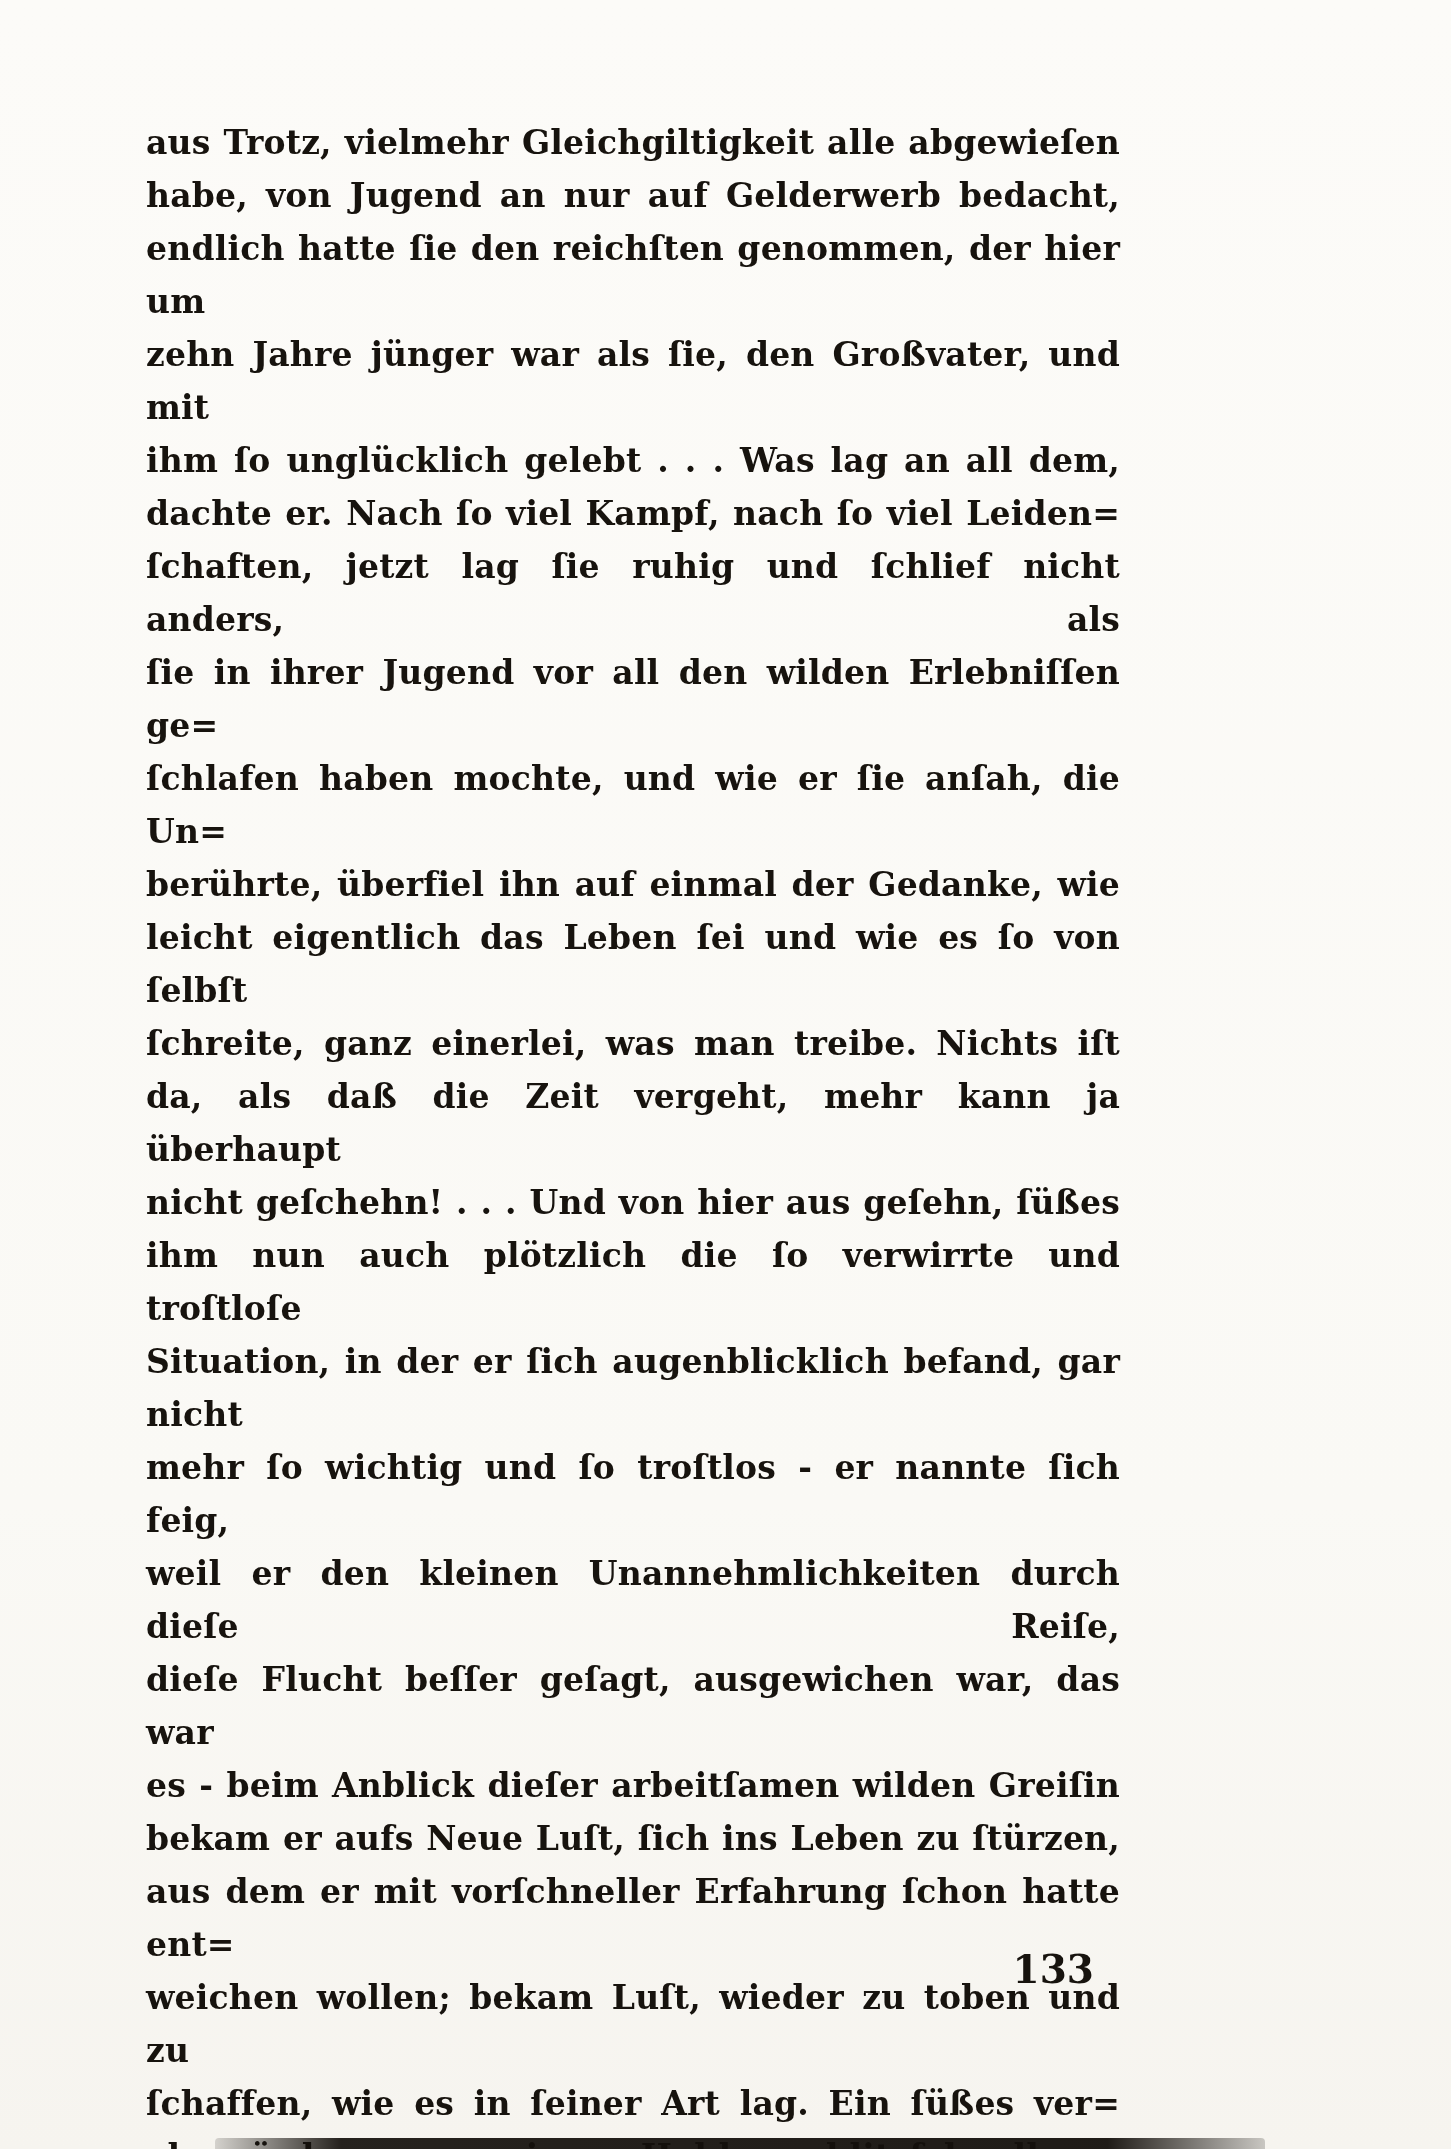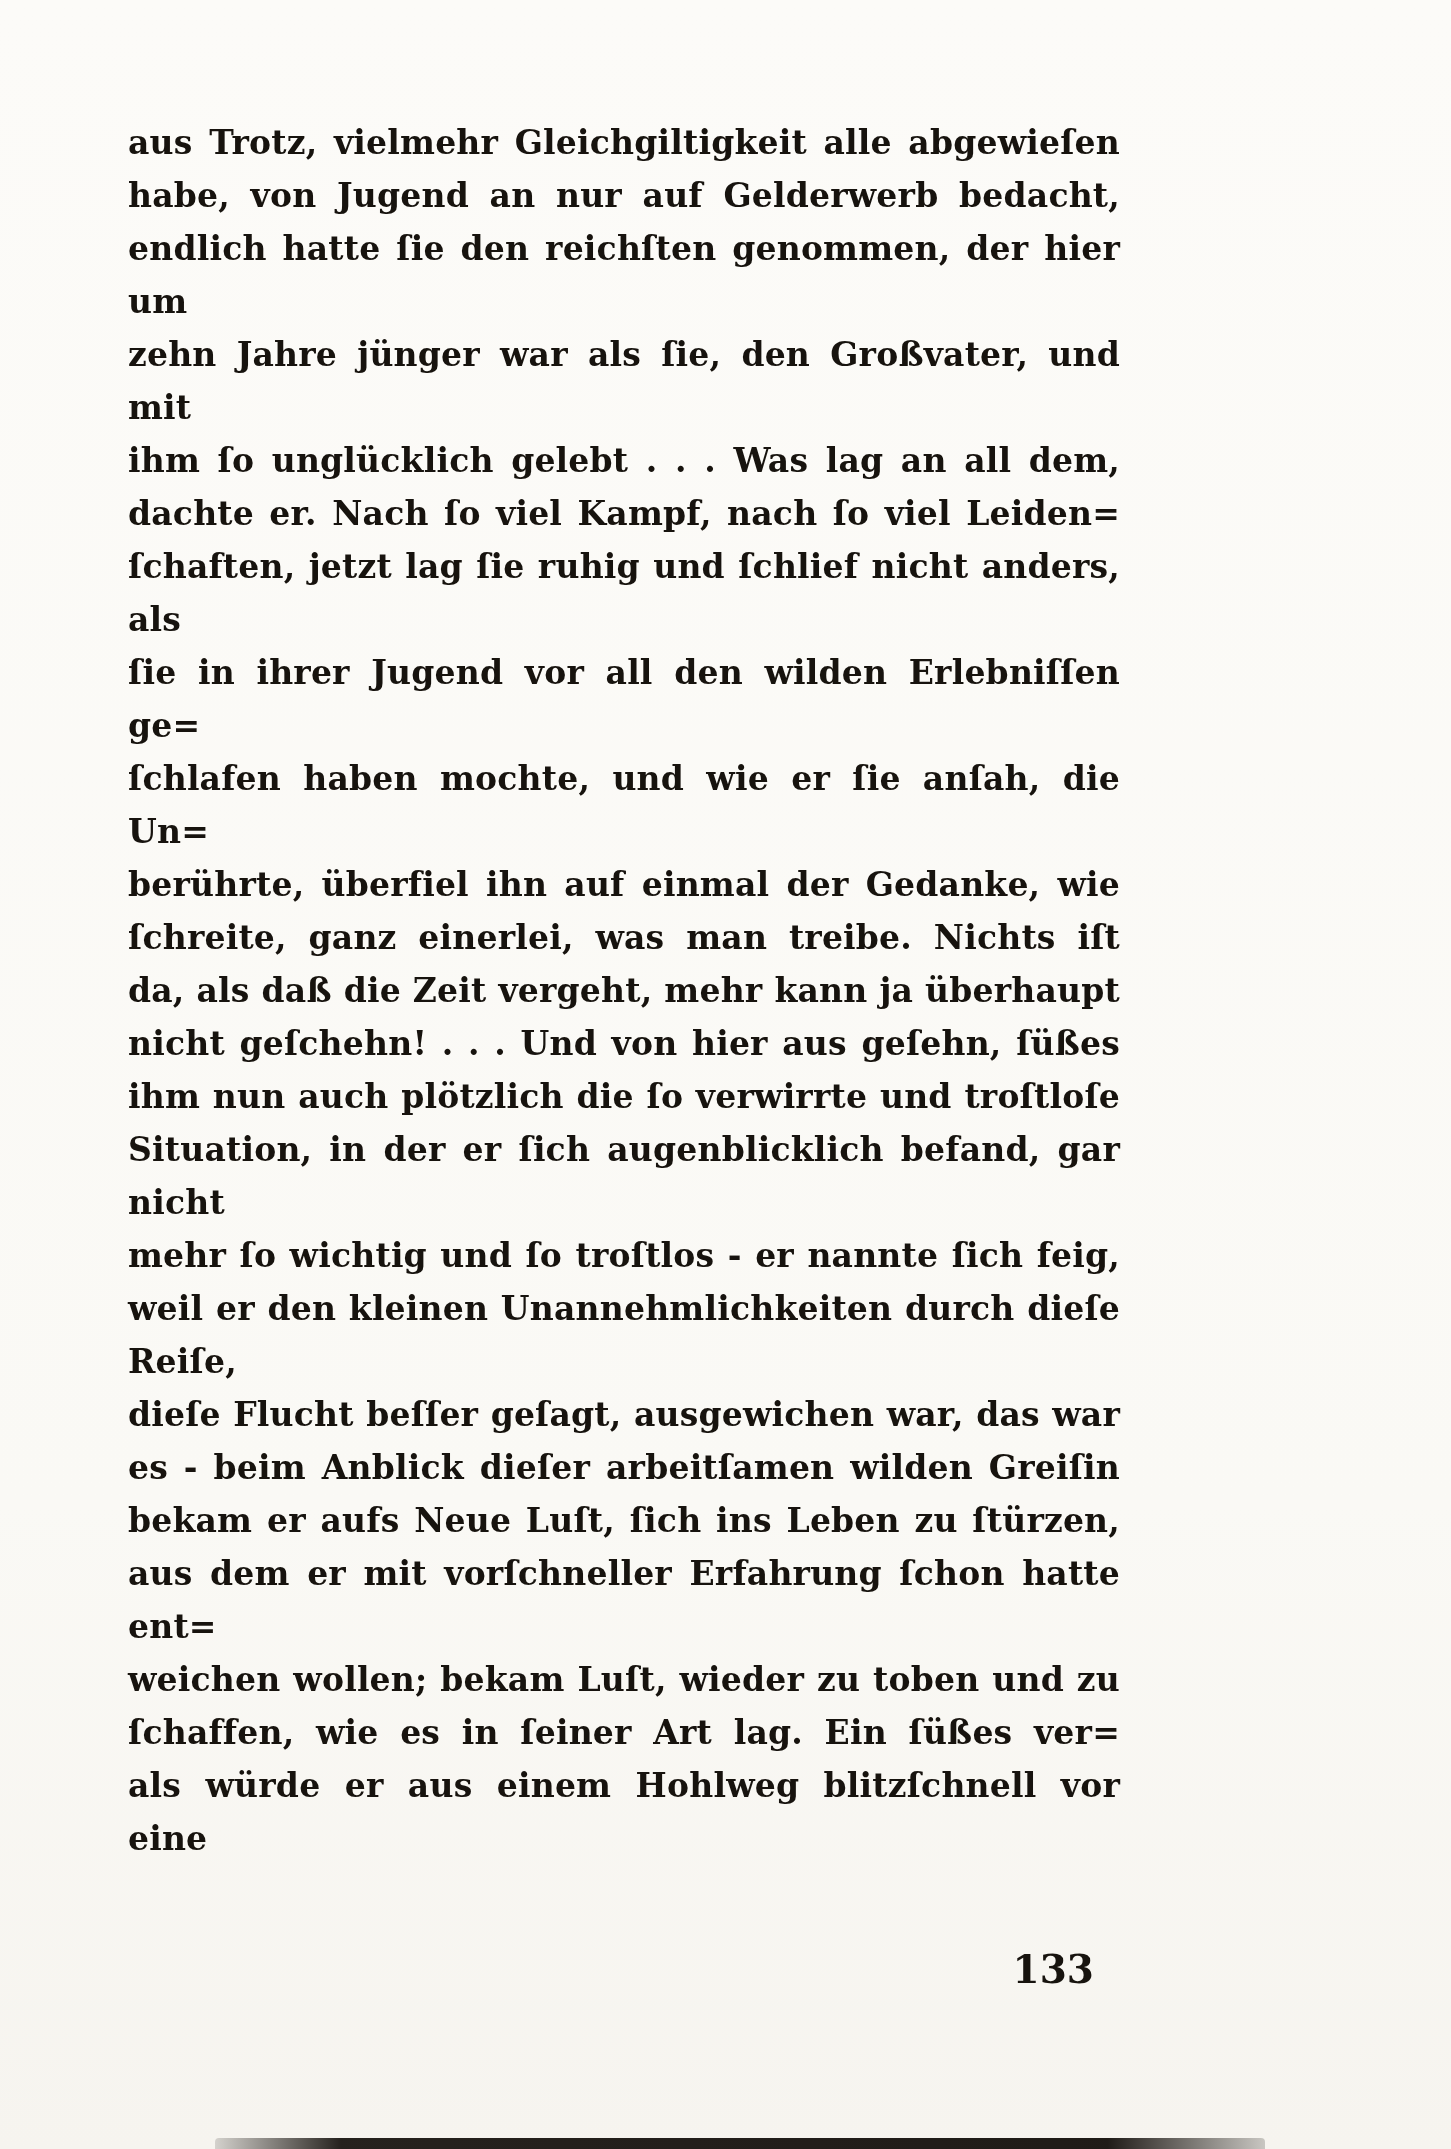--- a/index.html
+++ b/index.html
@@ -27,21 +27,21 @@
     font-size: 33px;
     font-weight: 700;
     line-height: 53px;
     letter-spacing: 0.2px;
     text-align: justify;
     text-align-last: justify;
     white-space: nowrap; 
     overflow: visible;
   }
   
-  .text-line { white-space: normal; }
+  .text-line { white-space: normal; margin-left: 18px; }
   .page-number {
     position: absolute;
     top: 1946px;
     left: 128px;
     width: 992px;
     text-align: right;
     padding-right: 26px;
     box-sizing: border-box;
     font-size: 39px;
     font-weight: 700;
@@ -65,20 +65,21 @@
       <div class="text-line">aus Trotz, vielmehr Gleichgiltigkeit alle abgewieſen</div>
       <div class="text-line">habe, von Jugend an nur auf Gelderwerb bedacht,</div>
       <div class="text-line">endlich hatte ſie den reichſten genommen, der hier um</div>
       <div class="text-line">zehn Jahre jünger war als ſie, den Großvater, und mit</div>
       <div class="text-line">ihm ſo unglücklich gelebt . . . Was lag an all dem,</div>
       <div class="text-line">dachte er. Nach ſo viel Kampf, nach ſo viel Leiden=</div>
       <div class="text-line">ſchaften, jetzt lag ſie ruhig und ſchlief nicht anders, als</div>
       <div class="text-line">ſie in ihrer Jugend vor all den wilden Erlebniſſen ge=</div>
       <div class="text-line">ſchlafen haben mochte, und wie er ſie anſah, die Un=</div>
       <div class="text-line">berührte, überfiel ihn auf einmal der Gedanke, wie</div>
+      <div class="text-line">leicht eigentlich das Leben ſei und wie es ſo von ſelbſt</div>
       <div class="text-line">ſchreite, ganz einerlei, was man treibe. Nichts iſt</div>
       <div class="text-line">da, als daß die Zeit vergeht, mehr kann ja überhaupt</div>
       <div class="text-line">nicht geſchehn! . . . Und von hier aus geſehn, ſüßes</div>
       <div class="text-line">ihm nun auch plötzlich die ſo verwirrte und troſtloſe</div>
       <div class="text-line">Situation, in der er ſich augenblicklich befand, gar nicht</div>
       <div class="text-line">mehr ſo wichtig und ſo troſtlos - er nannte ſich feig,</div>
       <div class="text-line">weil er den kleinen Unannehmlichkeiten durch dieſe Reiſe,</div>
       <div class="text-line">dieſe Flucht beſſer geſagt, ausgewichen war, das war</div>
       <div class="text-line">es - beim Anblick dieſer arbeitſamen wilden Greiſin</div>
       <div class="text-line">bekam er aufs Neue Luſt, ſich ins Leben zu ſtürzen,</div>

